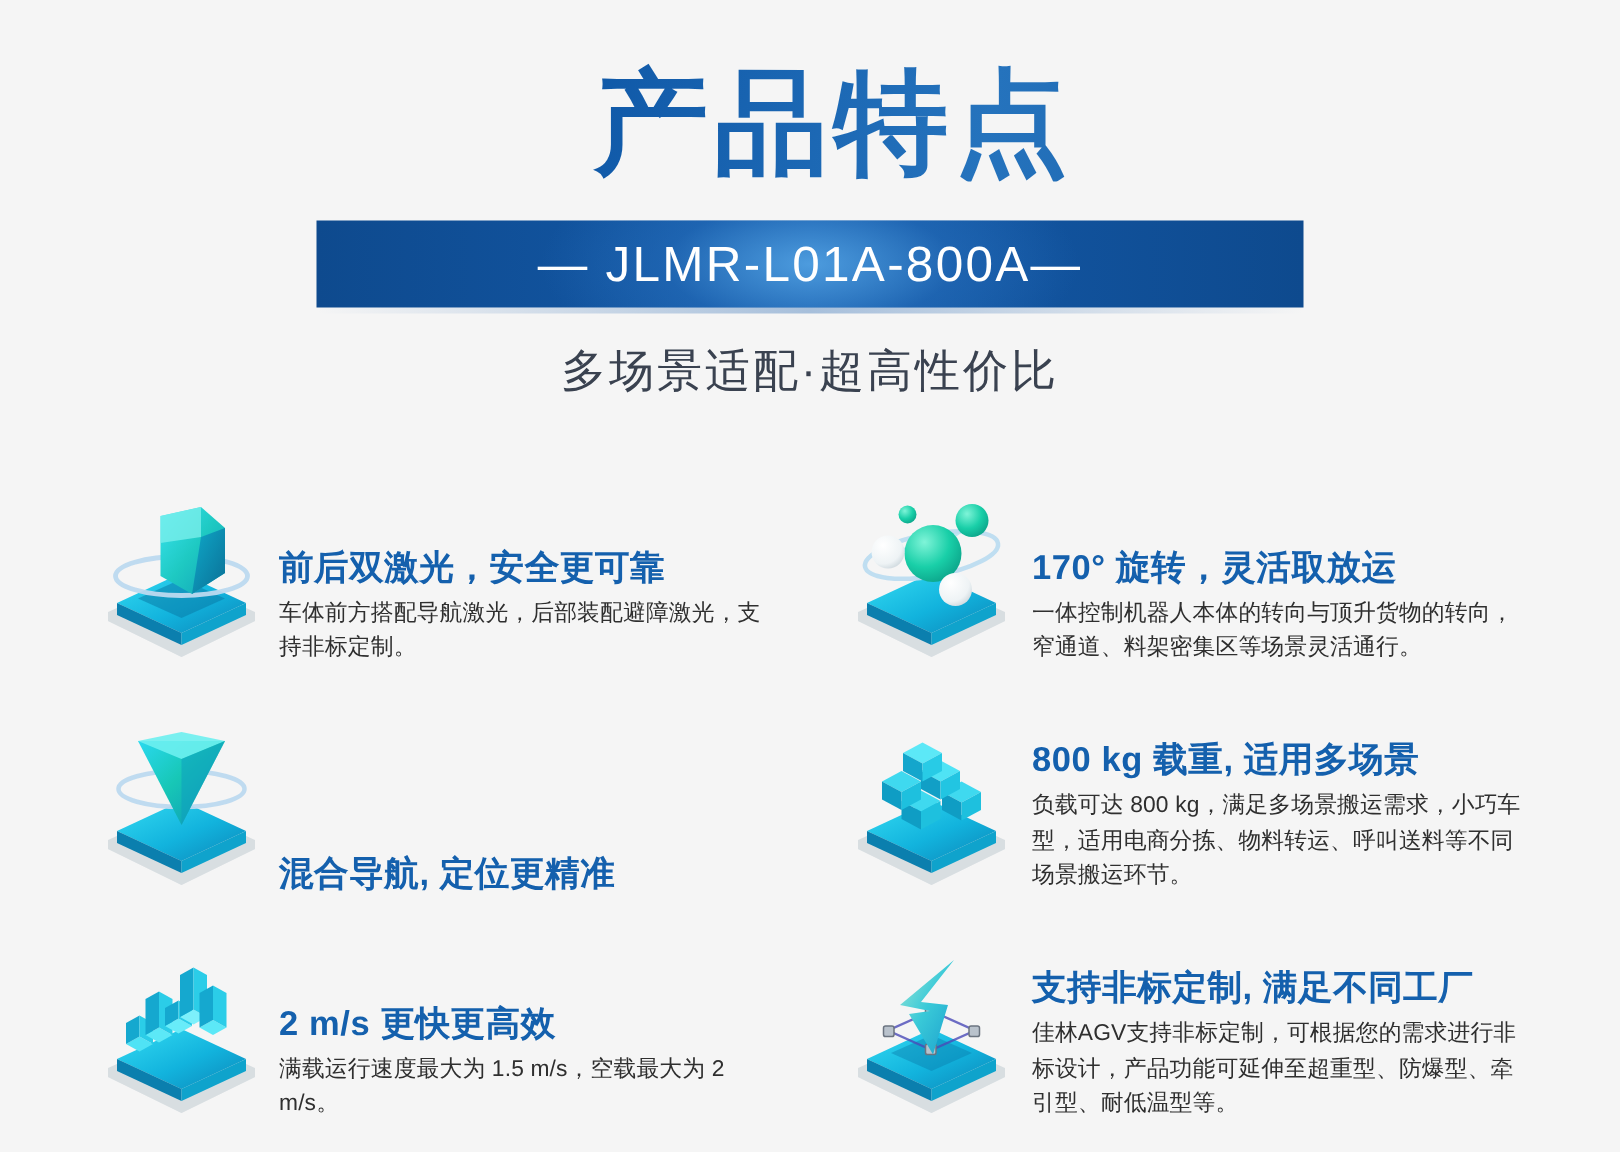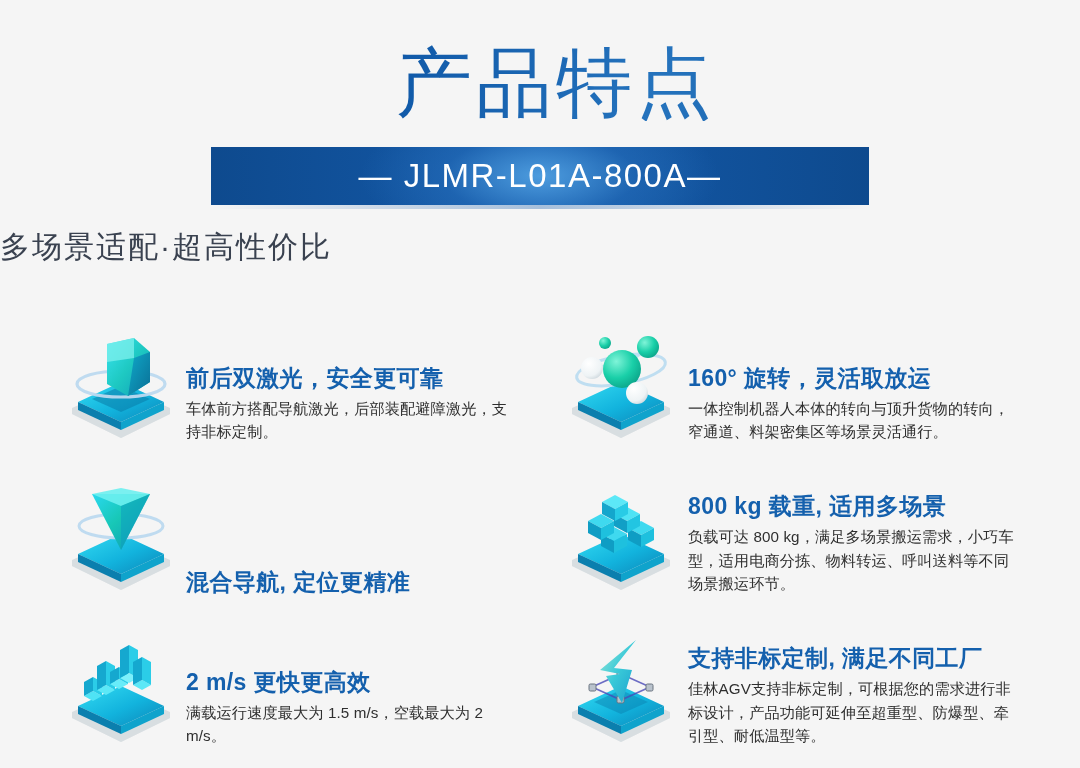--- a/index.html
+++ b/index.html
@@ -14,21 +14,21 @@
     background: #f5f5f5;
     font-family: "Liberation Sans", "DejaVu Sans", sans-serif;
     color: #333;
     position: relative;
   }
 
   
   .page-title {
     text-align: center;
     font-size: 76px;
-    font-weight: normal;
+    font-weight: bold;
     letter-spacing: 4px;
     line-height: 1;
     padding-top: 45px;
     background: linear-gradient(100deg, #0d4a8f 0%, #1059a8 35%, #2573bd 60%, #0e4f96 100%);
     -webkit-background-clip: text;
     background-clip: text;
     color: transparent;
     margin-left: 32px;
     -webkit-text-fill-color: transparent;
   }
@@ -56,20 +56,21 @@
   }
   .model-badge::after {
     content: "";
     position: absolute;
     left: 0; right: 0; bottom: -4px;
     height: 4px;
     background: linear-gradient(90deg, rgba(14,74,142,0.0) 0%, rgba(20,90,170,0.35) 50%, rgba(14,74,142,0.0) 100%);
   }
 
   .subtitle {
+    text-align: center;
     margin-top: 22px;
     font-size: 30px;
     color: #3a4250;
     letter-spacing: 2px;
   }
 
   
   .features {
     margin-top: 24px;
     padding: 0 58px 0 62px;
@@ -215,21 +216,21 @@
         <circle cx="43" cy="17" r="6" fill="url(#sph1)"></circle>
         <circle cx="86" cy="21" r="11" fill="url(#sph1)"></circle>
 
         <circle cx="60" cy="43" r="19" fill="url(#sph1)"></circle>
 
         <circle cx="30" cy="42" r="11" fill="url(#sphw)"></circle>
         <circle cx="75" cy="67" r="11" fill="url(#sphw)"></circle>
       </svg>
     </div>
     <div class="feature-body">
-      <div class="feature-title">160° 旋转，灵活取放运</div>
+      <div class="feature-title">170° 旋转，灵活取放运</div>
       <div class="feature-desc">一体控制机器人本体的转向与顶升货物的转向，窄通道、料架密集区等场景灵活通行。</div>
     </div>
   </div>
 
   <div class="feature f-3 col-left">
     <div class="feature-icon">
       <svg viewBox="0 0 118 118">
         <defs>
           <linearGradient id="cone3" x1="0" y1="0" x2="1" y2="1">
             <stop offset="0" stop-color="#2ad9ef"></stop>

